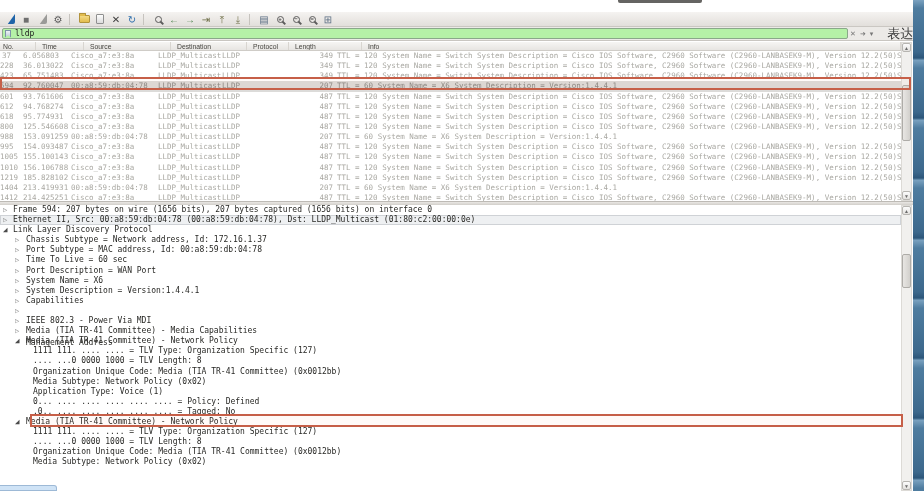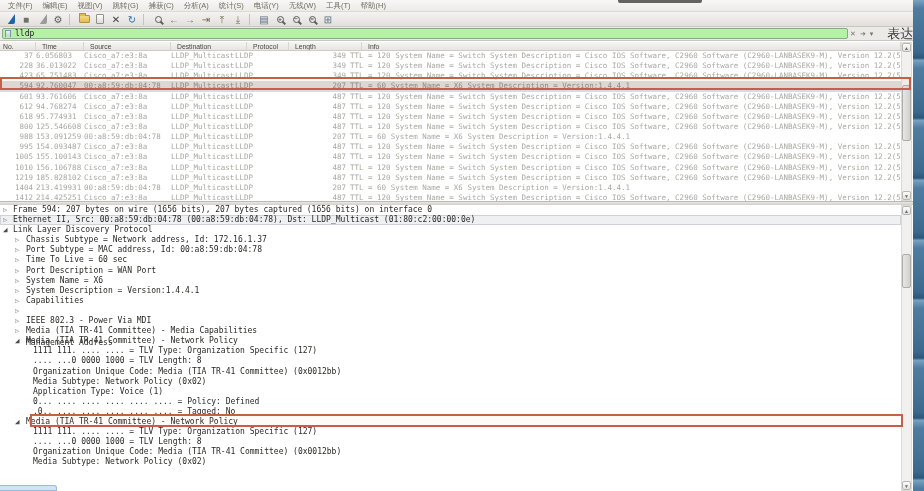--- a/index.html
+++ b/index.html
@@ -45,21 +45,21 @@
   
   .plist-header{position:absolute;left:0;top:42px;width:901px;height:9px;
     background:linear-gradient(#f6f5f3,#e7e5e2);border-bottom:1px solid #cfccc7;display:flex;}
   .col{font-size:6.8px;color:#45443f;line-height:9px;border-right:1px solid #d8d5d0;
     overflow:hidden;white-space:nowrap;padding-left:6px;}
   .plist{position:absolute;left:0;top:51px;width:901px;height:150px;overflow:hidden;background:#fff;}
   .prow{display:flex;height:10.15px;font-family:"DejaVu Sans Mono",monospace;font-size:7.5px;
     line-height:10.15px;color:#a9a8a2;white-space:nowrap;}
   .prow.sel{background:#dcdbd9;color:#8b8a86;}
   .pc{overflow:hidden;flex-shrink:0;}
-  .c-no{width:36px;text-align:right;padding-right:3px;}
+  .c-no{width:23px;text-align:right;padding-right:12px;}
   .c-time{width:48px;}
   .c-src{width:87px;}
   .c-dst{width:64px;}
   .c-proto{width:42px;}
   .c-len{width:73px;text-align:right;padding-right:4px;}
   .c-info{flex:1 1 auto;overflow:hidden;}
   .divider{position:absolute;left:0;top:201px;width:913px;height:4px;
     background:linear-gradient(#e9e7e4,#d2cfca);border-top:1px solid #bdbab5;}
   
   .details{position:absolute;left:0;top:205px;width:901px;height:286px;overflow:hidden;background:#fff;}
@@ -81,33 +81,20 @@
   
   .annot{position:absolute;border:2px solid rgba(198,95,72,.9);background:rgba(255,120,80,.04);}
   .peek{position:absolute;left:0;top:485px;width:57px;height:6px;background:#cfe3f6;
     border:1px solid #9db9d6;border-left:none;border-radius:0 3px 0 0;}
 </style>
 </head>
 <body>
 
 <div class="app">
 
-  <div class="menubar" id="menubar">
-      <span class="menu-item">文件(F)</span>
-      <span class="menu-item">编辑(E)</span>
-      <span class="menu-item">视图(V)</span>
-      <span class="menu-item">跳转(G)</span>
-      <span class="menu-item">捕获(C)</span>
-      <span class="menu-item">分析(A)</span>
-      <span class="menu-item">统计(S)</span>
-      <span class="menu-item">电话(Y)</span>
-      <span class="menu-item">无线(W)</span>
-      <span class="menu-item">工具(T)</span>
-      <span class="menu-item">帮助(H)</span>
-    </div>
   <div class="smudge"></div>
 
   <div class="toolbar" id="toolbar">
       <span class="tbtn">
         <span class="fin" style="background: rgb(31, 100, 168);"></span>
       </span>
       <span class="tbtn" style="color: rgb(111, 111, 111);">■</span>
       <span class="tbtn">
         <span class="fin" style="background: rgb(154, 154, 152);"></span>
       </span>

